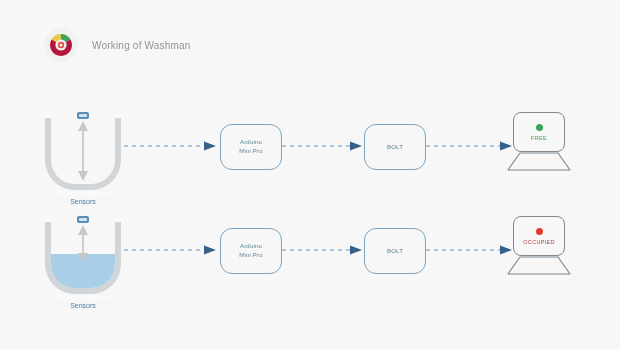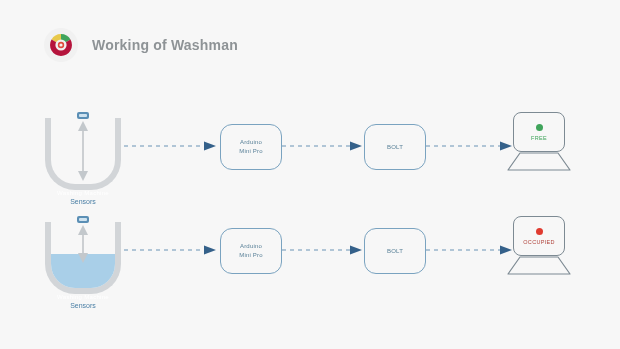--- a/index.html
+++ b/index.html
@@ -34,22 +34,22 @@
     width: 34px;
     height: 34px;
     border-radius: 50%;
     background: #f1f1f1;
     display: flex;
     align-items: center;
     justify-content: center;
   }
   .logo-wrap svg { display: block; }
   .header-title {
-    font-size: 14px;
-    font-weight: bold;
+    font-size: 10px;
+    font-weight: normal;
     color: #8e9396;
     letter-spacing: 0.2px;
     white-space: nowrap;
   }
 
   
   .row {
     position: absolute;
     left: 0;
     width: 620px;

